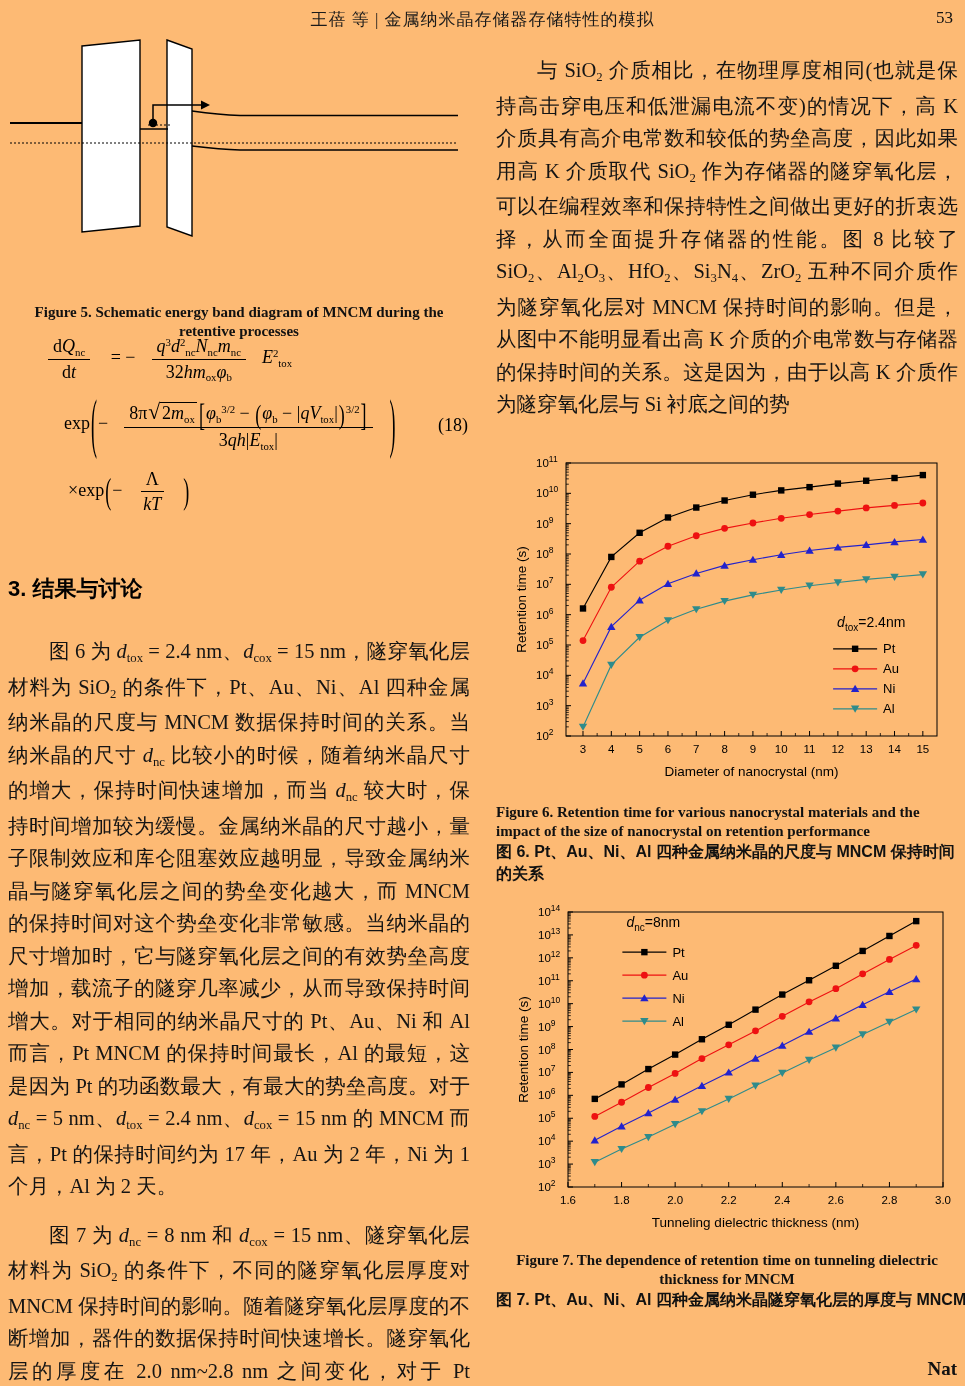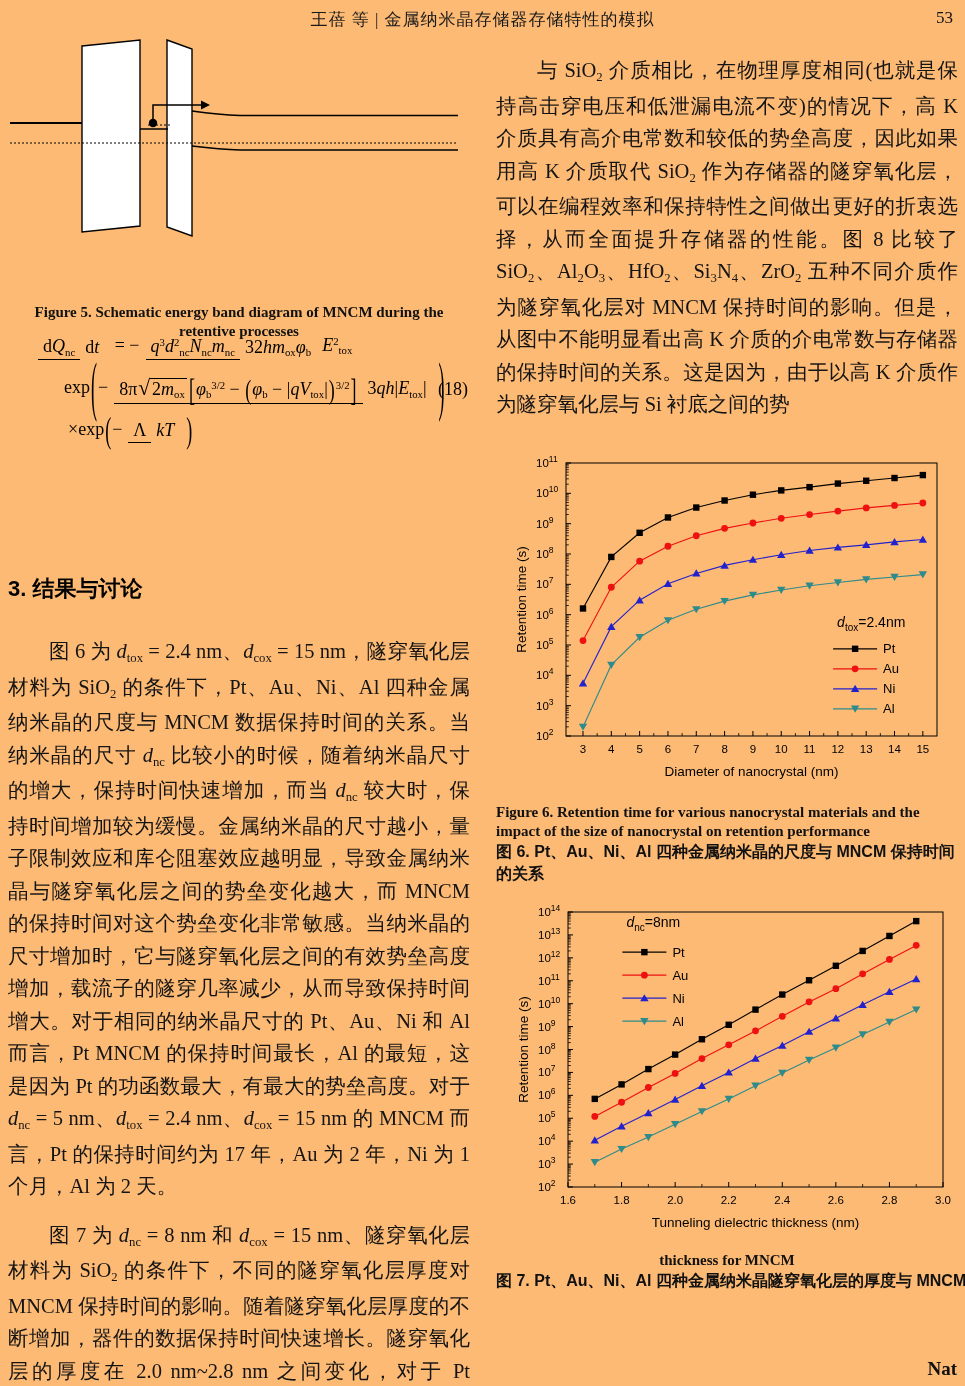--- a/index.html
+++ b/index.html
@@ -13,21 +13,21 @@
   .cap-zh{font-family:"Liberation Sans","DejaVu Sans",sans-serif;font-weight:700;font-size:16px;line-height:22px;white-space:nowrap;}
   .eq{position:absolute;left:8px;top:334px;width:462px;font-size:18px;color:#000;}
   .eq-row{position:relative;white-space:nowrap;}
   .eq-row1{margin-left:24px;}
   .eq-row2{margin-left:56px;margin-top:14px;}
   .eq-row3{margin-left:60px;margin-top:14px;}
   .eq-num{position:absolute;right:2px;top:50%;transform:translateY(-50%);}
   .it{font-style:italic;}
   .sup{font-size:0.6em;position:relative;top:-0.55em;}
   .sub{font-size:0.6em;position:relative;top:0.33em;}
-  .frac{display:inline-flex;flex-direction:row;align-items:center;vertical-align:middle;margin:0 6px;}
+  .frac{display:inline-flex;flex-direction:column;align-items:center;vertical-align:middle;margin:0 16px;}
   .fnum,.fden{display:block;padding:1px 5px;text-align:center;line-height:1.25;white-space:nowrap;}
   .fnum{border-bottom:1.4px solid #000;}
   .sqrt{display:inline-block;white-space:nowrap;margin:0 1px;}
   .sqrt-sym{font-size:1.2em;}
   .sqrt-body{border-top:1.3px solid #000;padding:0 2px;}
   .bigp{display:inline-block;vertical-align:middle;transform-origin:50% 50%;margin:0 1px;font-weight:400;}
   .sec-head{position:absolute;left:8px;top:574px;font-family:"Liberation Sans","DejaVu Sans",sans-serif;font-weight:700;font-size:22px;color:#000;}
   .col-left-text{position:absolute;left:8px;top:619px;width:462px;}
   .col-right-text{position:absolute;left:496px;top:38px;width:462px;}
   .para{font-size:20.5px;line-height:32.5px;text-align:justify;color:#141414;}
@@ -524,20 +524,21 @@
         <circle cx="139.375" cy="80.125" r="3.4" fill="#ee1111"></circle>
         <text x="167.375" y="84.625" font-size="13">Au</text>
         <line x1="117.375" y1="103.125" x2="161.375" y2="103.125" stroke="#2222cc" stroke-width="1.2"></line>
         <polygon points="139.375,99.125 135.175,106.325 143.575,106.325" fill="#2222cc"></polygon>
         <text x="167.375" y="107.625" font-size="13">Ni</text>
         <line x1="117.375" y1="126.125" x2="161.375" y2="126.125" stroke="#2e8b8b" stroke-width="1.2"></line>
         <polygon points="139.375,130.125 135.175,122.925 143.575,122.925" fill="#2e8b8b"></polygon>
         <text x="167.375" y="130.625" font-size="13">Al</text>
       </svg></div>
   <div class="fig7-cap">
+    <div class="cap-en">Figure 7. The dependence of retention time on tunneling dielectric</div>
     <div class="cap-en">thickness for MNCM</div>
     <div class="cap-zh">图 7. Pt、Au、Ni、Al  四种金属纳米晶隧穿氧化层的厚度与 MNCM</div>
   </div>
 
   <div class="footer-left">Copyright © 2011 Hanspub</div>
   <div class="footer-right">Nat</div>
 
 </div>
 
 </body></html>

